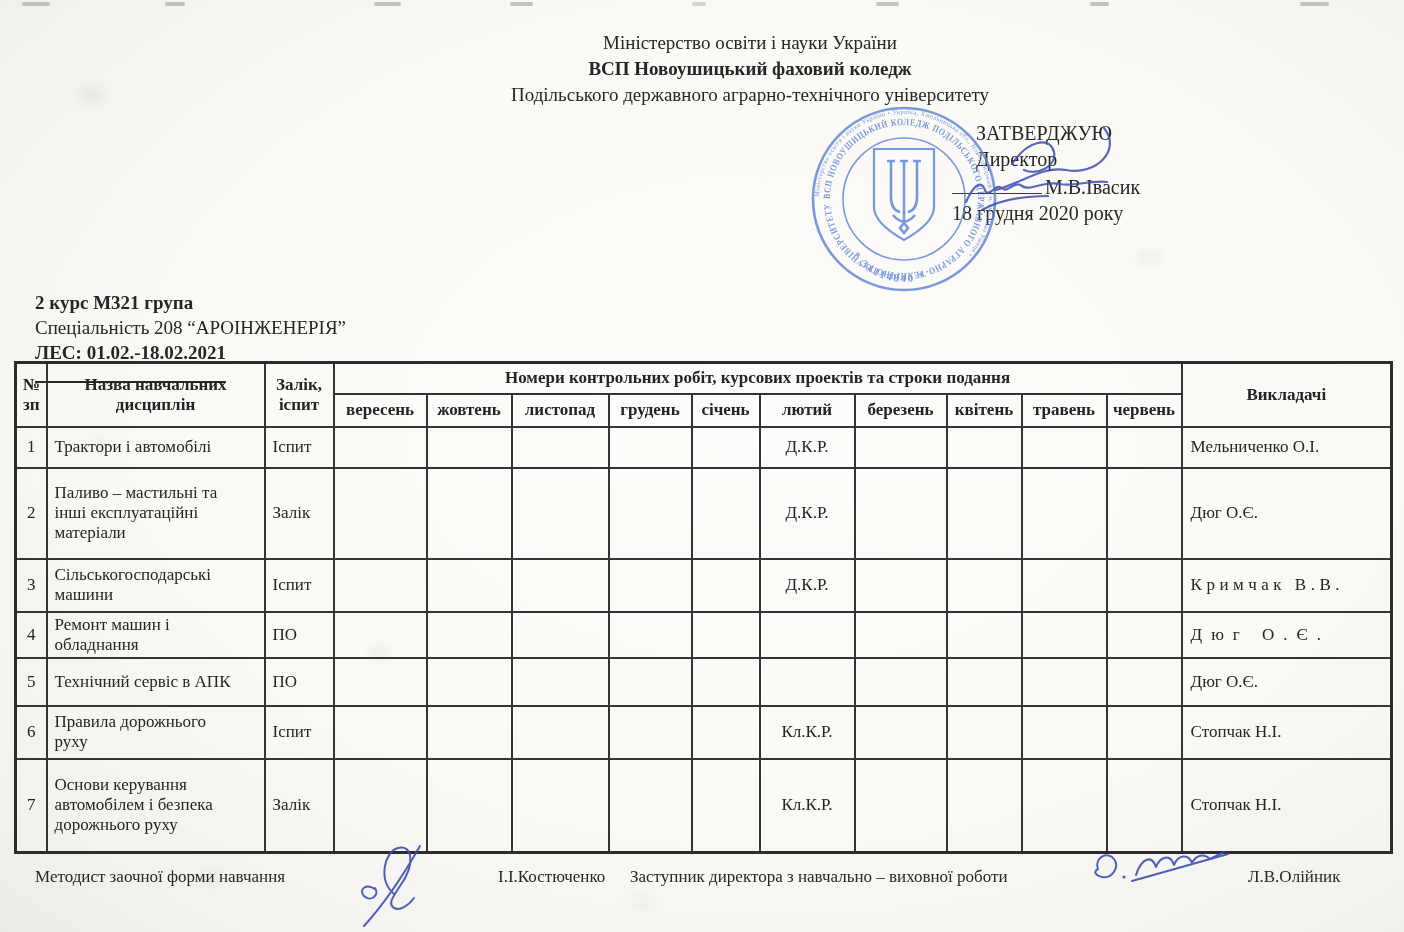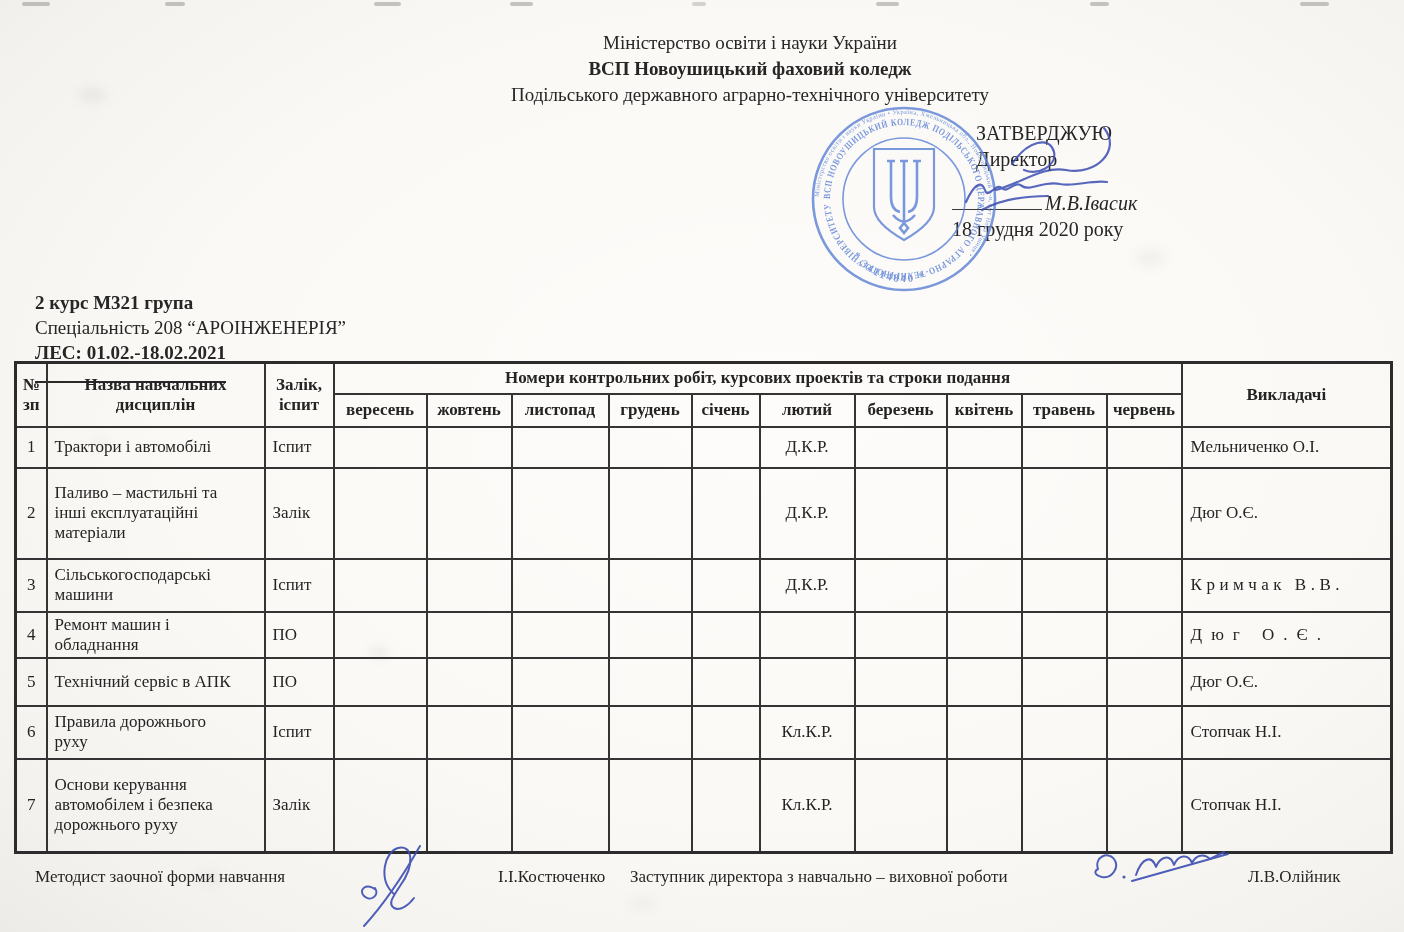--- a/index.html
+++ b/index.html
@@ -79,21 +79,21 @@
 
   <div class="abs hdr">
     <div>Міністерство освіти і науки України</div>
     <div class="bold">ВСП Новоушицький фаховий коледж</div>
     <div>Подільського державного аграрно-технічного університету</div>
   </div>
 
   <div class="abs approval">
     <div class="ind">ЗАТВЕРДЖУЮ</div>
     <div class="ind">Директор</div>
-    <div style="margin-top:18px;font-style:italic;">
+    <div style="margin-top:2px;">
       <span class="sig-line"></span><span>М.В.Івасик</span>
     </div>
     <div>18 грудня 2020 року</div>
   </div>
 
 
   <div class="abs group">
     <div class="bold">2 курс М321 група</div>
     <div>Спеціальність 208 “АРОІНЖЕНЕРІЯ”</div>
     <div class="bold"><span class="underl">ЛЕС: 01.02.-18.02.2021</span></div>

